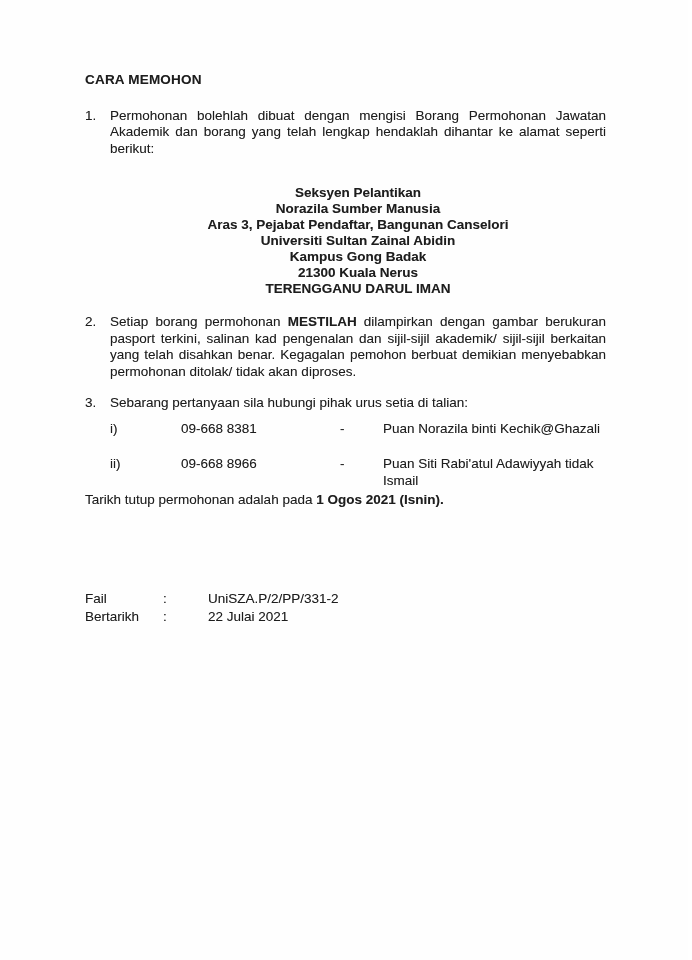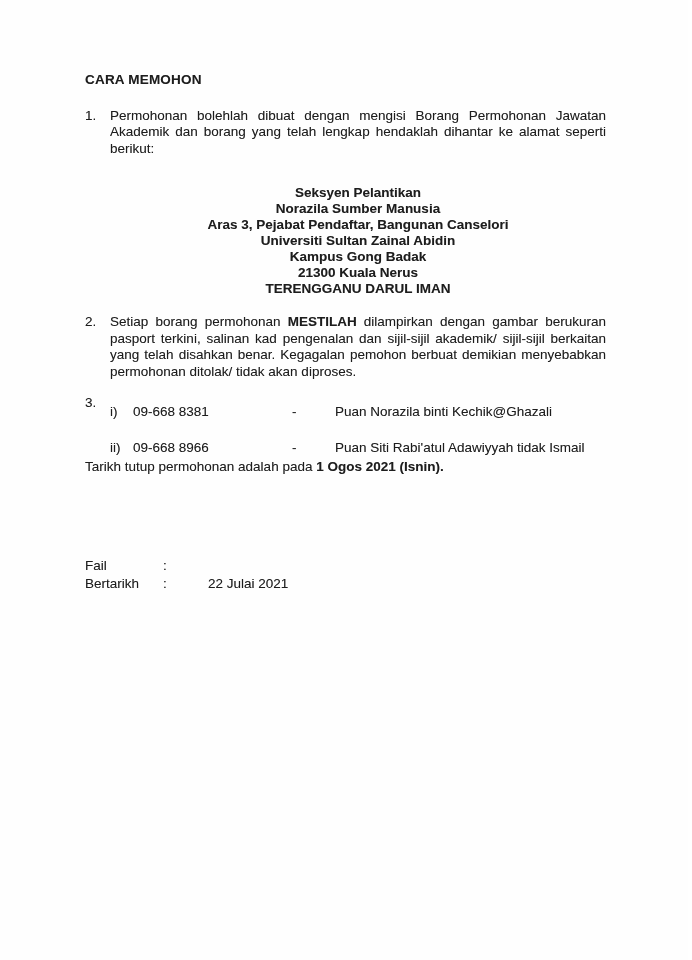--- a/index.html
+++ b/index.html
@@ -46,21 +46,21 @@
 
   .item-2 { margin-top: 17px; }
   .item-3 { margin-top: 15px; }
 
   .phone-row {
     display: flex;
     margin-top: 19px;
   }
   .phone-row:first-of-type { margin-top: 9px; }
   .phone-row .c-index { width: 23px; flex-shrink: 0; }
-  .phone-row .c-phone { width: 159px; flex-shrink: 0; }
+  .phone-row .c-phone { width: 159px; flex-shrink: 0; margin-left: 48px; }
   .phone-row .c-dash  { width: 43px;  flex-shrink: 0; }
   .phone-row .c-name  { flex: 1; }
 
   .closing { margin-top: 3px; }
   .closing .bold { font-weight: bold; }
 
   .fileref { margin-top: 81px; line-height: 18.5px; }
   .fileref .row { display: flex; }
   .fileref .f-label { width: 78px; flex-shrink: 0; }
   .fileref .f-colon { width: 45px; flex-shrink: 0; }
@@ -92,20 +92,21 @@
   <div class="item item-2">
     <div class="num">2.</div>
     <div class="body">
       <p class="just"><span>Setiap borang permohonan </span><strong>MESTILAH</strong><span> dilampirkan dengan gambar berukuran pasport terkini, salinan kad pengenalan dan sijil-sijil akademik/ sijil-sijil berkaitan yang telah disahkan benar. Kegagalan pemohon berbuat demikian menyebabkan permohonan ditolak/ tidak akan diproses.</span></p>
     </div>
   </div>
 
   <div class="item item-3">
     <div class="num">3.</div>
     <div class="body">
+      <p>Sebarang pertanyaan sila hubungi pihak urus setia di talian:</p>
 
       <div class="phone-row">
         <span class="c-index">i)</span>
         <span class="c-phone">09-668 8381</span>
         <span class="c-dash">-</span>
         <span class="c-name">Puan Norazila binti Kechik@Ghazali</span>
       </div>
 
       <div class="phone-row">
         <span class="c-index">ii)</span>
@@ -115,20 +116,21 @@
       </div>
     </div>
   </div>
 
   <p class="closing"><span>Tarikh tutup permohonan adalah pada </span><span class="bold">1 Ogos 2021 (Isnin).</span></p>
 
   <div class="fileref">
     <div class="row">
       <span class="f-label">Fail</span>
       <span class="f-colon">:</span>
+      <span class="f-value">UniSZA.P/2/PP/331-2</span>
     </div>
     <div class="row">
       <span class="f-label">Bertarikh</span>
       <span class="f-colon">:</span>
       <span class="f-value">22 Julai 2021</span>
     </div>
   </div>
 
 </div>
 

